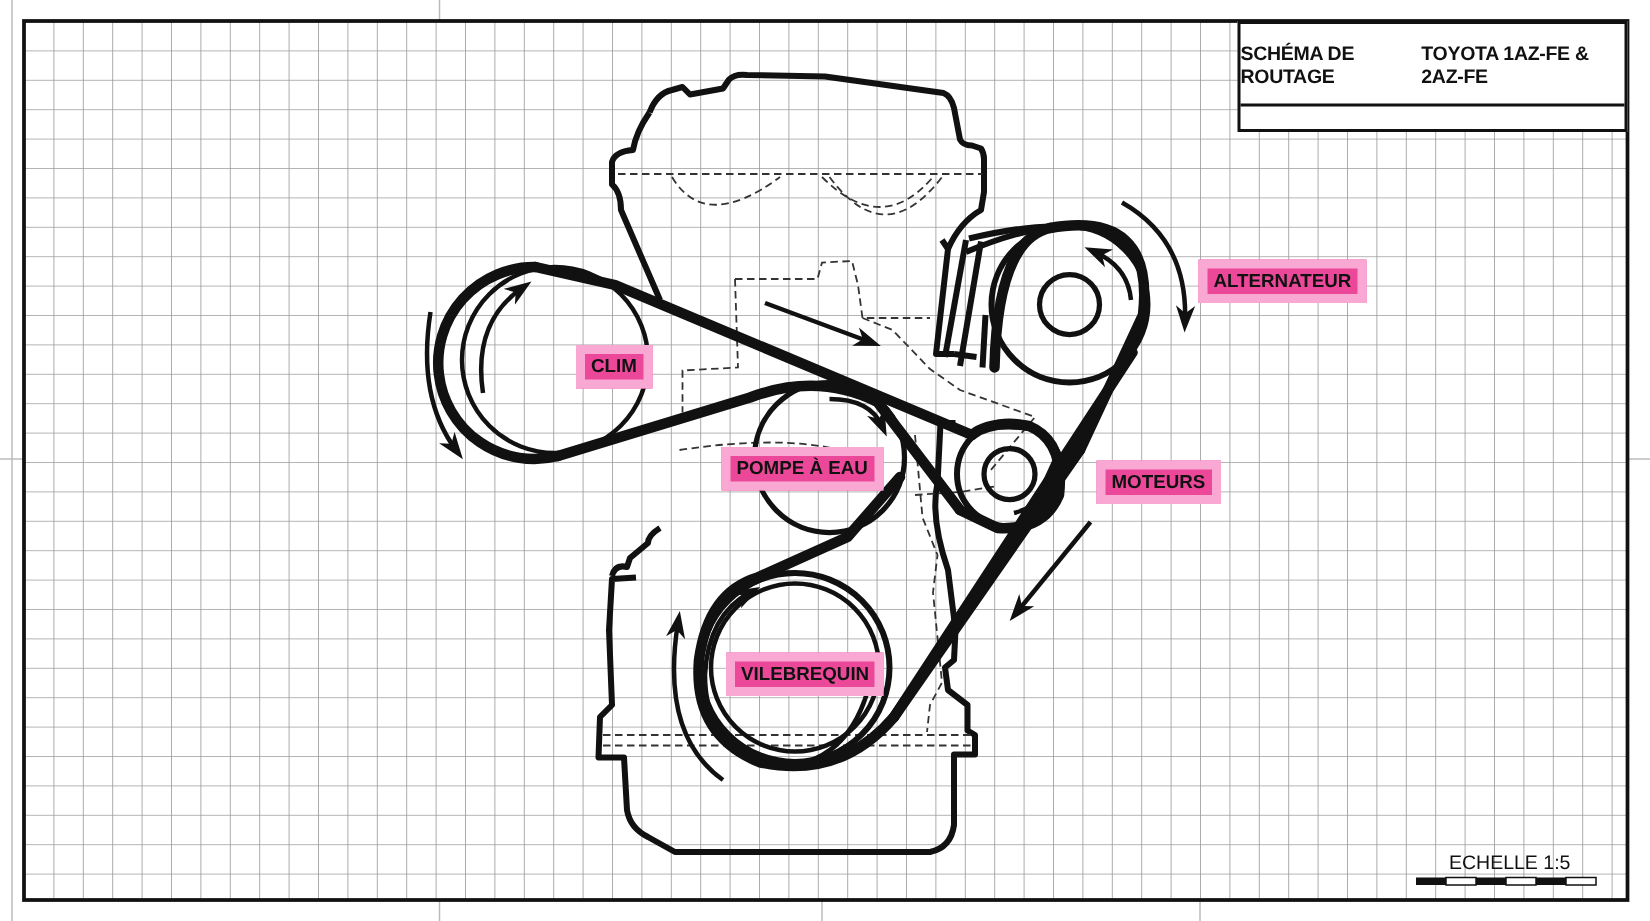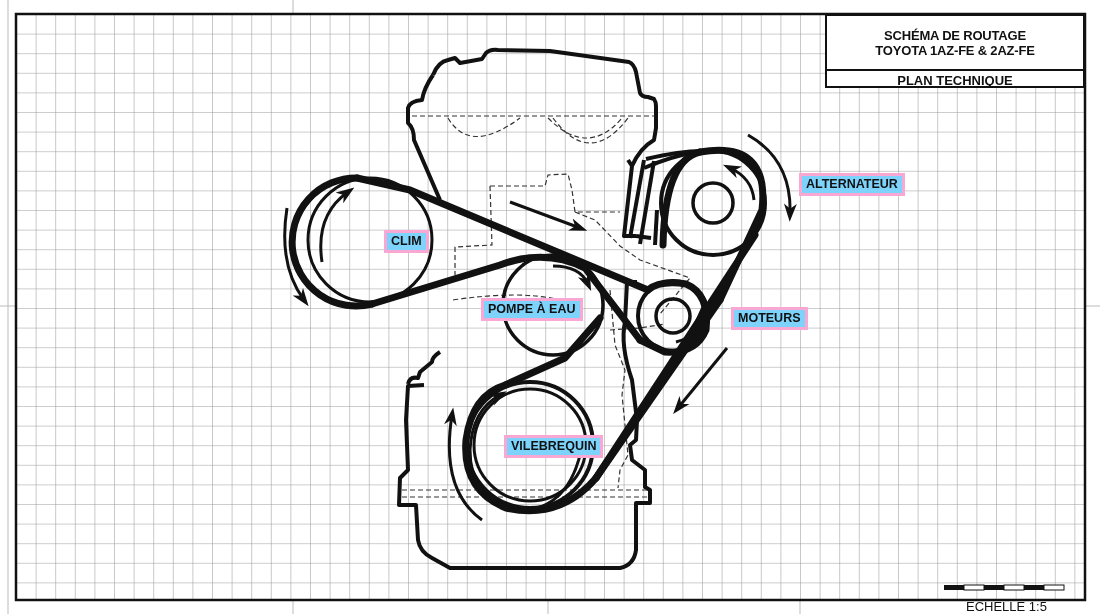--- a/index.html
+++ b/index.html
@@ -1,23 +1,23 @@
 <!DOCTYPE html>
 <html><head>
 <meta charset="utf-8">
 <style>
   html, body { margin:0; padding:0; background:#ffffff; }
   body { width:1100px; height:614px; position:relative; overflow:hidden; font-family:"Liberation Sans", sans-serif; }
   #sheet { position:absolute; left:0; top:0; width:1100px; height:614px; }
   .title-block { position:absolute; left:825px; top:14px; width:260px; height:74px; background:#fff; border:2px solid #111; box-sizing:border-box; }
-  .title-main { height:53px; border-bottom:2px solid #111; display:flex; flex-direction:column; align-items:center; justify-content:center; }
+  .title-main { height:53px; border-bottom:2px solid #111; display:flex; flex-direction:row; align-items:center; justify-content:center; }
   .title-line { font-weight:bold; font-size:13px; line-height:15px; color:#111; letter-spacing:-0.2px; }
   .title-sub { height:19px; display:flex; align-items:center; justify-content:center; font-weight:bold; font-size:13px; color:#111; }
-  .label { position:absolute; background:#7dd3fc; border:3px solid #f9a8d4; font-weight:bold; font-size:12.5px; color:#111; padding:1px 4px; line-height:15px; white-space:nowrap; box-sizing:border-box; }
-  .scale { position:absolute; left:966px; top:567px; font-size:13px; color:#111;margin-top:32px; }
+  .label { position:absolute; background:#ec4899; border:6px solid #f9a8d4; font-weight:bold; font-size:12.5px; color:#111; padding:1px 4px; line-height:15px; white-space:nowrap; box-sizing:border-box; }
+  .scale { position:absolute; left:966px; top:567px; font-size:13px; color:#111; }
 </style>
 </head>
 <body>
 
 <svg id="sheet" width="1100" height="614" viewBox="0 0 1100 614" xmlns="http://www.w3.org/2000/svg">
   <defs>
     <pattern id="grid" x="16" y="14" width="19.6" height="19.6" patternUnits="userSpaceOnUse">
       <path d="M19.6 0 L0 0 0 19.6" fill="none" stroke="#9a9a9a" stroke-width="1.1"></path>
     </pattern>
     <marker id="ah" markerWidth="10" markerHeight="10" refX="6" refY="5" orient="auto" markerUnits="userSpaceOnUse">
@@ -125,22 +125,21 @@
     <rect x="1024" y="585" width="20" height="5" fill="#111"></rect>
     <rect x="1044" y="585" width="20" height="5" fill="#fff" stroke="#111" stroke-width="1"></rect>
   </g>
 </svg>
 
 <div class="title-block">
   <div class="title-main">
     <div class="title-line">SCHÉMA DE ROUTAGE</div>
     <div class="title-line">TOYOTA 1AZ-FE &amp; 2AZ-FE</div>
   </div>
-  <div class="title-sub">PLAN TECHNIQUE</div>
 </div>
 
 <div class="label" style="left:350px; top:230px;margin-left:34px;">CLIM</div>
 <div class="label" style="left:799px; top:173px;">ALTERNATEUR</div>
 <div class="label" style="left:731px; top:307px;">MOTEURS</div>
 <div class="label" style="left:481px; top:298px;">POMPE À EAU</div>
-<div class="label" style="left:484px; top:435px;margin-left:20px;">VILEBREQUIN</div>
+<div class="label" style="left:484px; top:435px;">VILEBREQUIN</div>
 
 <div class="scale">ECHELLE 1:5</div>
 
 </body></html>

